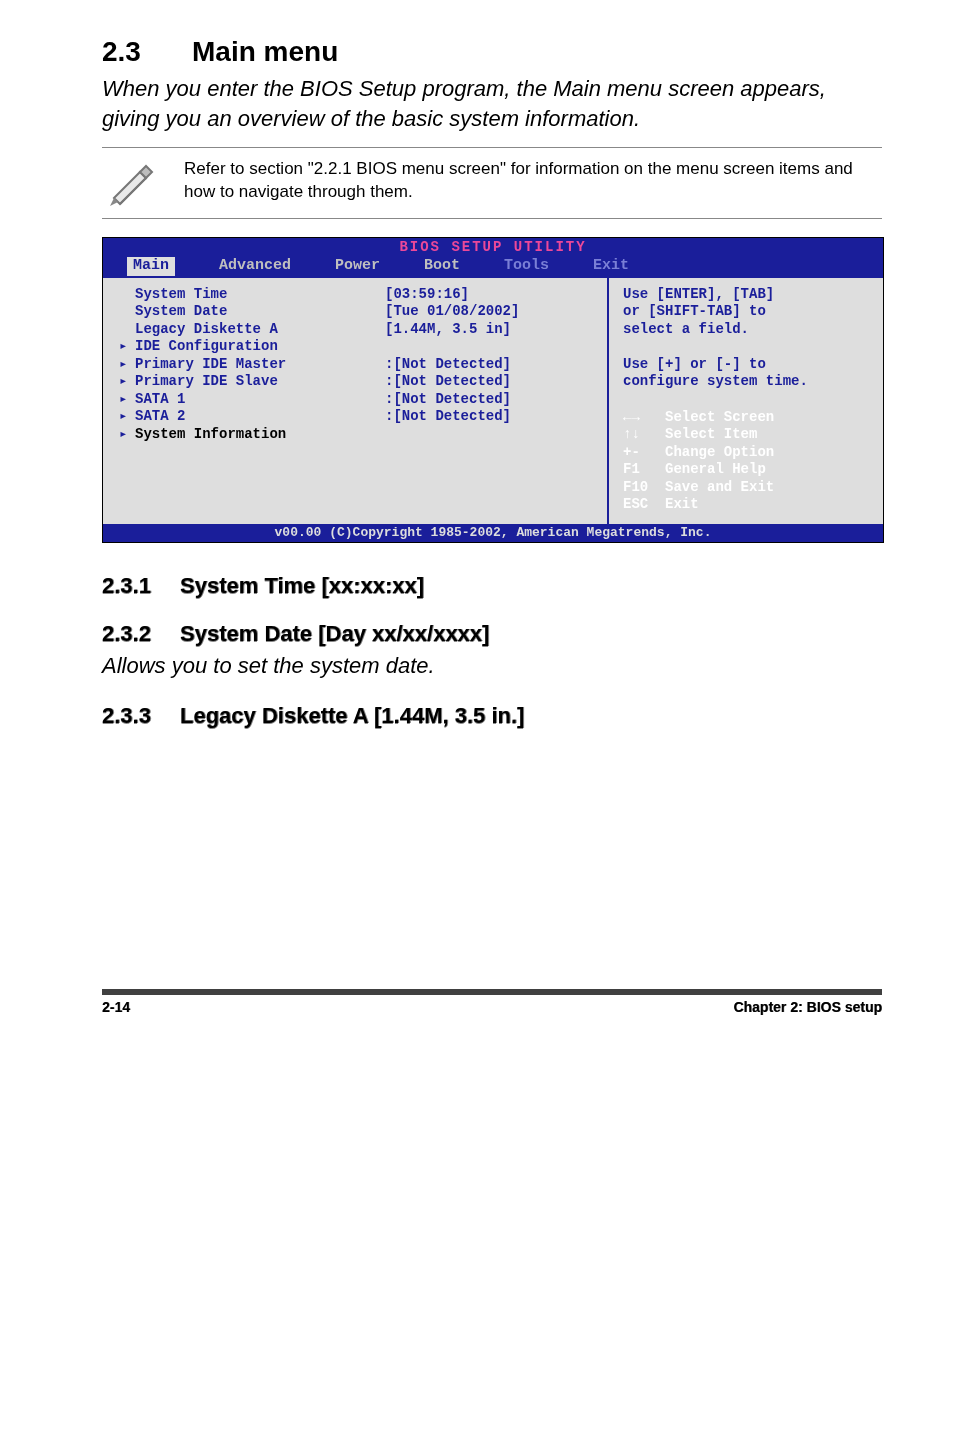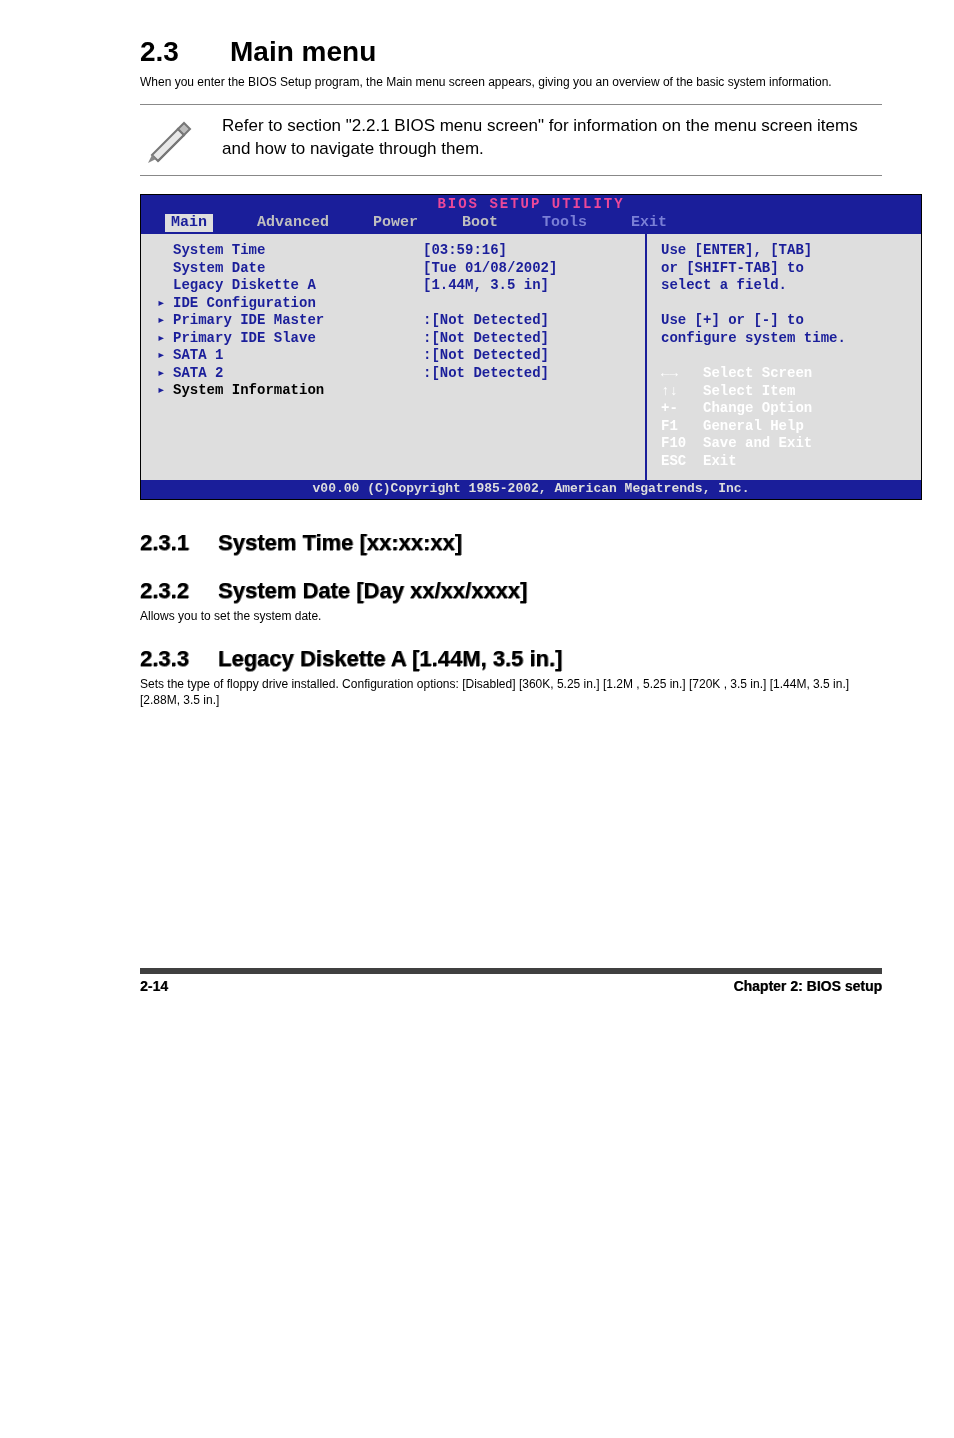--- a/index.html
+++ b/index.html
@@ -5,32 +5,32 @@
   html, body {
     margin: 0;
     padding: 0;
     background: #fff;
     font-family: Verdana, Geneva, sans-serif;
     color: #000;
     width: 954px;
   }
   .page {
     padding: 36px 72px 20px 102px;
-    margin-left: 38px;
   }
   h1.sec-title {
     font-size: 28px;
     font-weight: 700;
     margin: 0 0 6px 0;
   }
   h1.sec-title .num { display:inline-block; width:90px; }
   p.body {
-    font-size: 12px;
+    font-size: 22px;
     line-height: 1.35;
     margin: 0 0 14px 0;
+    font-style: italic;
   }
   .notebox {
     border-top: 1px solid #888;
     border-bottom: 1px solid #888;
     padding: 10px 0 12px 0;
     margin: 10px 0 18px 0;
     display: flex;
     align-items: flex-start;
     gap: 26px;
   }
@@ -241,21 +241,20 @@
       </div>
     </div>
     <div class="footer">v00.00 (C)Copyright 1985-2002, American Megatrends, Inc.</div>
   </div>
 
   <div id="subsections">
       <h2 class="sub"><span class="snum">2.3.1</span><span>System Time [xx:xx:xx]</span></h2>
       <h2 class="sub"><span class="snum">2.3.2</span><span>System Date [Day xx/xx/xxxx]</span></h2>
       <p class="body">Allows you to set the system date.</p>
       <h2 class="sub"><span class="snum">2.3.3</span><span>Legacy Diskette A [1.44M, 3.5 in.]</span></h2>
-      <p class="body">Sets the type of floppy drive installed. Configuration options: [Disabled] [360K, 5.25 in.] [1.2M , 5.25 in.] [720K , 3.5 in.] [1.44M, 3.5 in.] [2.88M, 3.5 in.]</p>
     </div>
 
   <div class="page-footer">
     <div class="left">2-14</div>
     <div class="right">Chapter 2: BIOS setup</div>
   </div>
 
 </div>
 
 </body></html>

